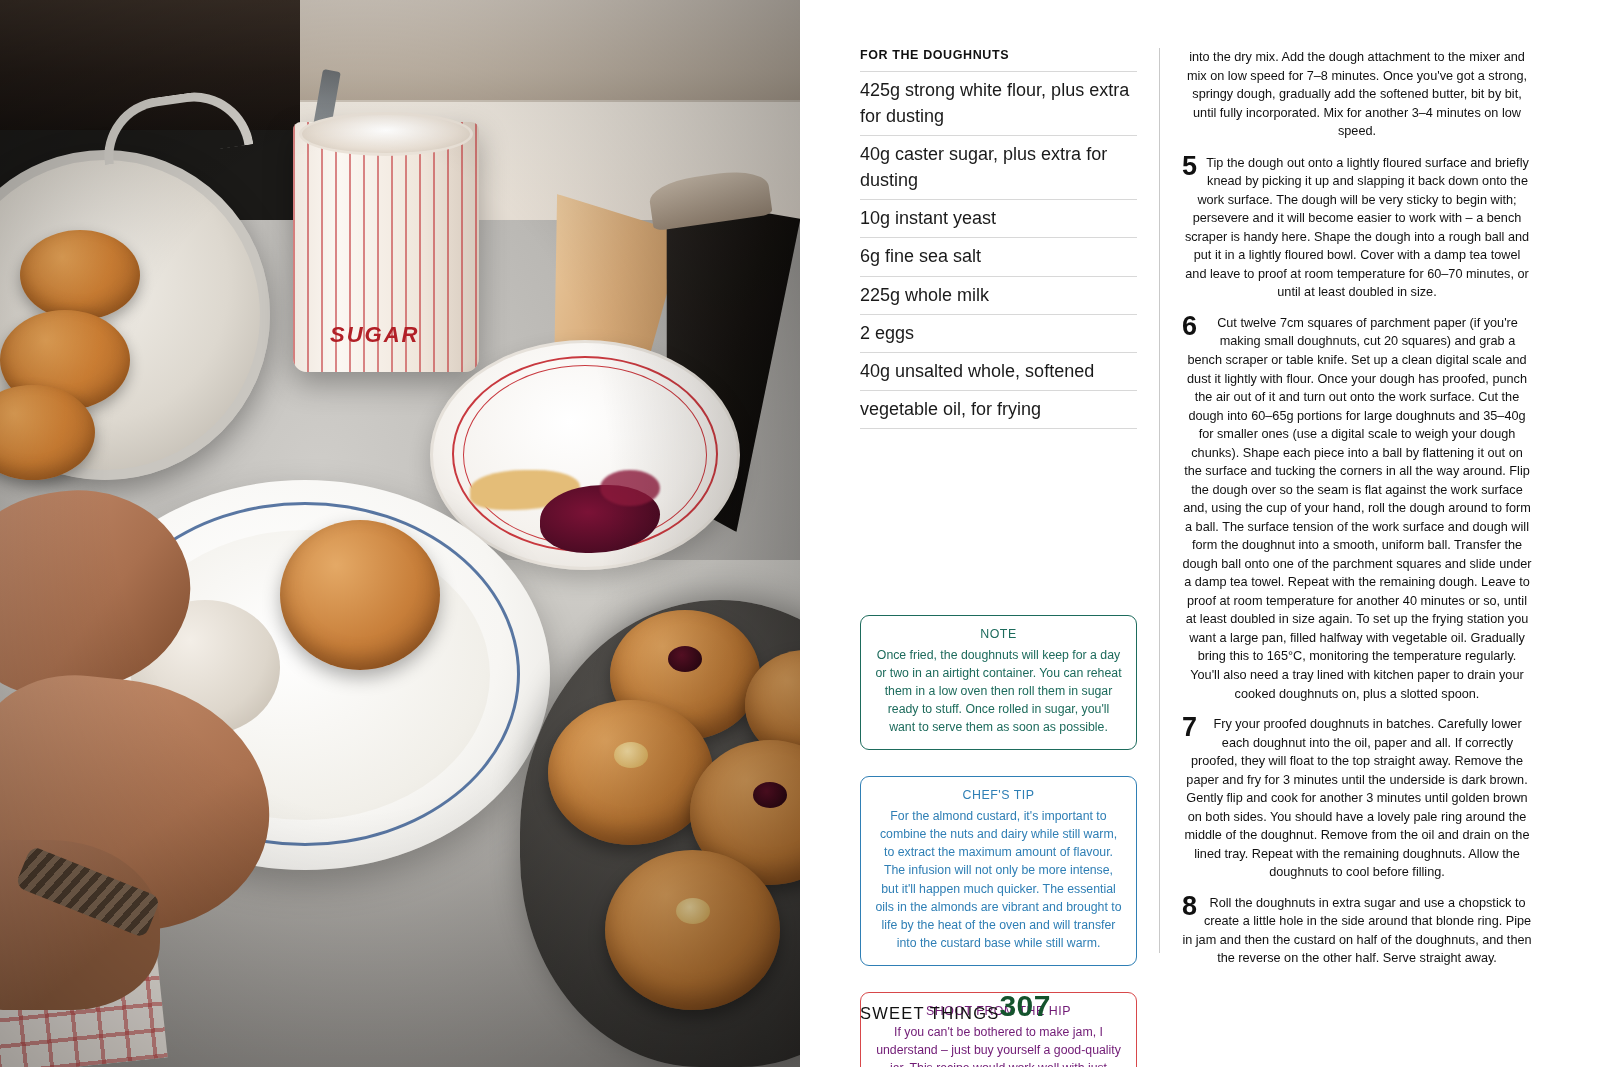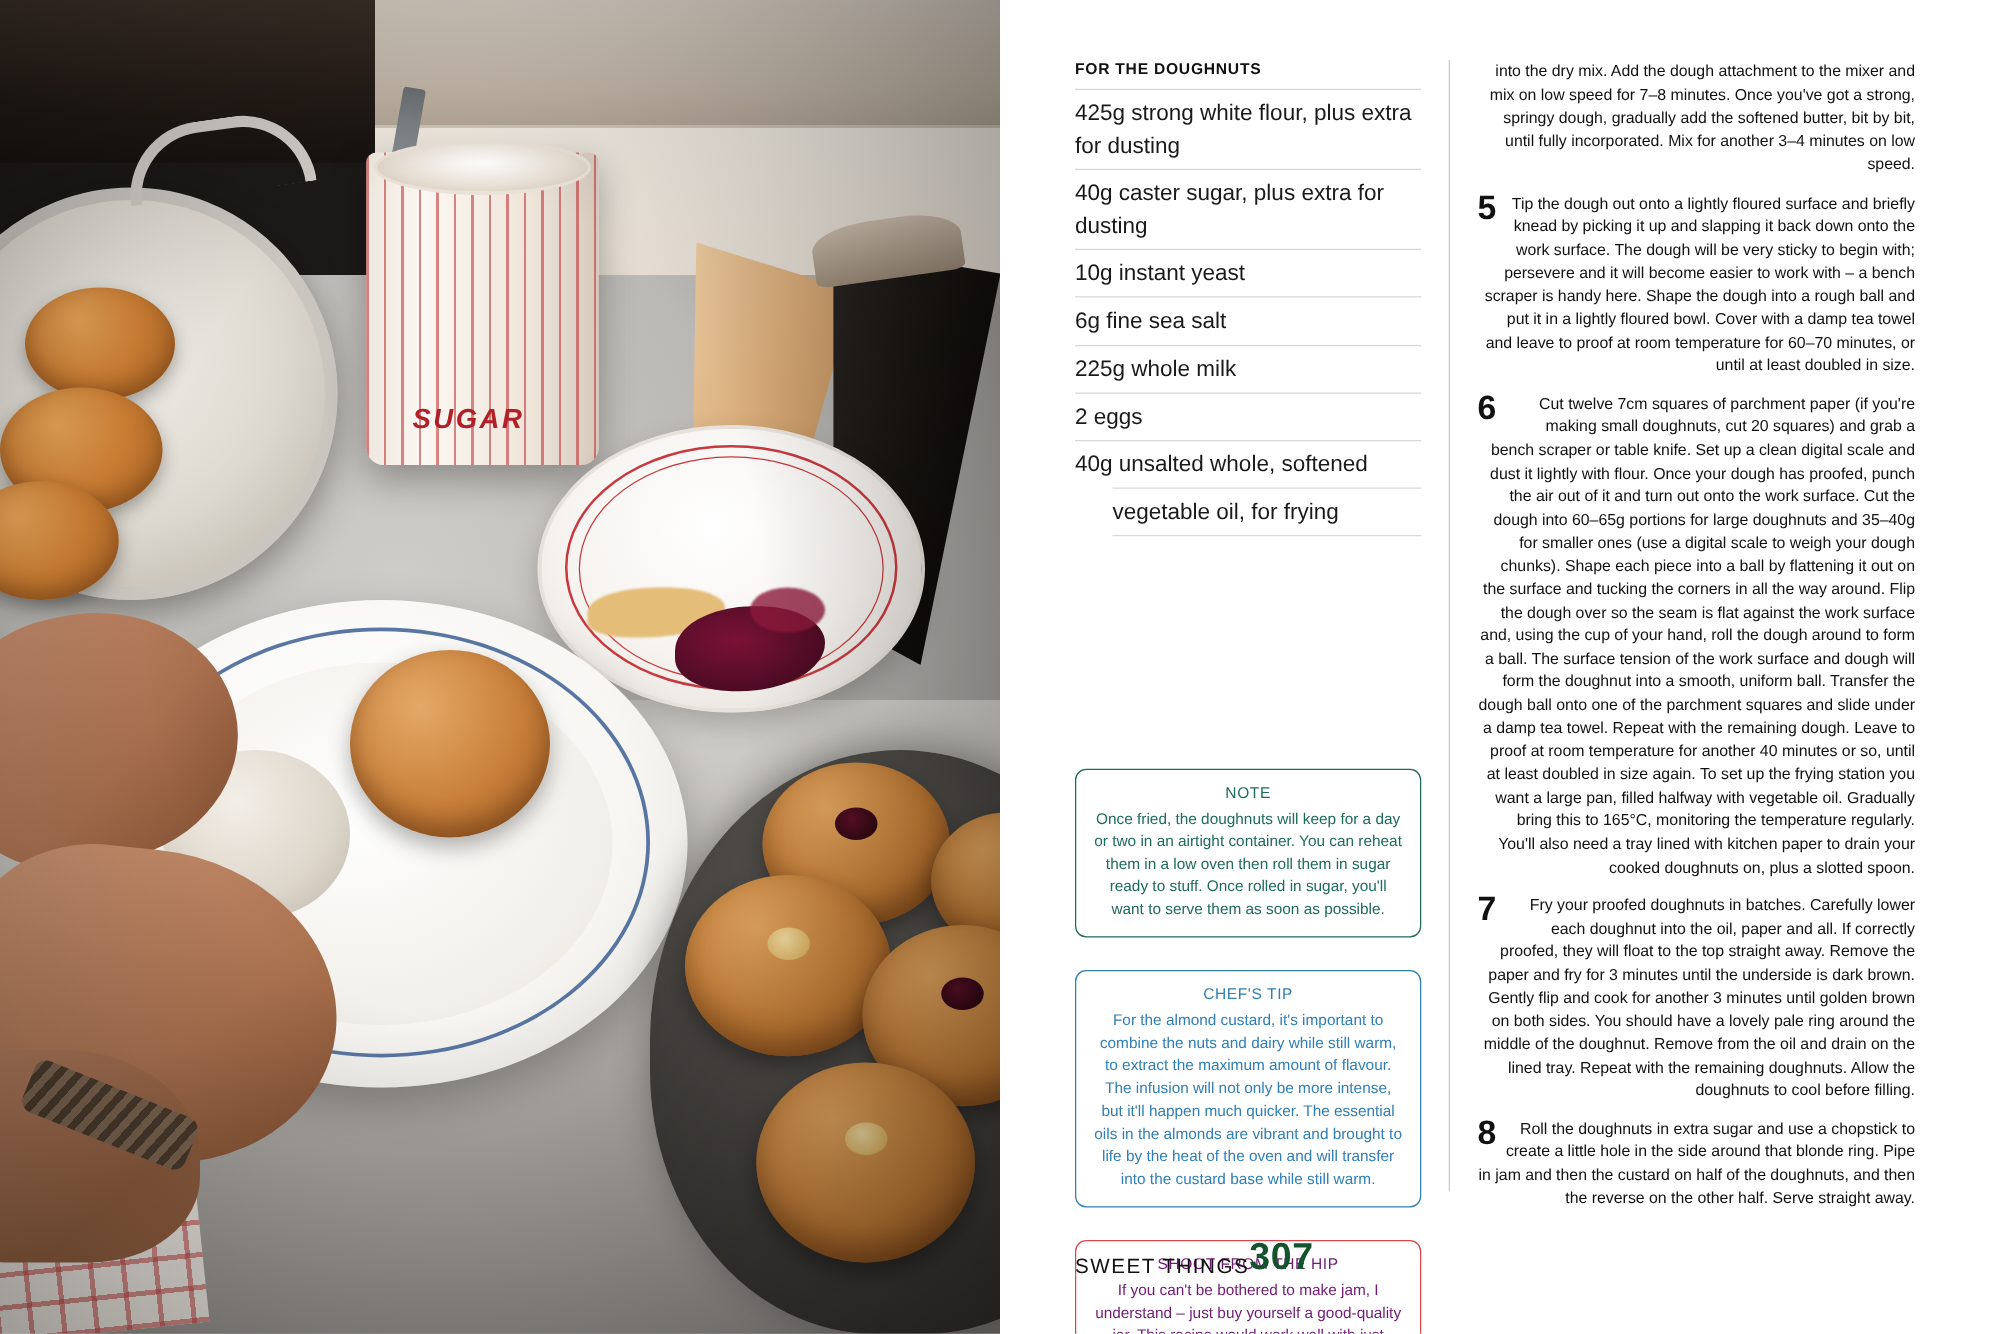--- a/index.html
+++ b/index.html
@@ -267,42 +267,42 @@
   }
   ul.ing { list-style: none; margin: 0; padding: 0; }
   ul.ing li {
     font-size: 18px;
     line-height: 1.45;
     color: #1a1a1a;
     padding: 5px 0 6px 0;
     border-top: 1px solid #d8d8d8;
   }
   ul.ing li:first-child { border-top: 1px solid #d8d8d8; }
-  ul.ing li:last-child { border-bottom: 1px solid #d8d8d8; margin-left: 30px; }
+  ul.ing li:last-child { border-bottom: 1px solid #d8d8d8; }
 
   .box {
     border: 1.6px solid;
     border-radius: 9px;
     padding: 11px 14px 13px;
     text-align: center;
     margin-top: 26px;
   }
   .box .bt {
     font-weight: 400;
     font-size: 12.4px;
     letter-spacing: .5px;
     margin-bottom: 5px;
     text-transform: uppercase;
   }
   .box .bb { font-size: 12.3px; line-height: 1.47; }
   .box.note { border-color: #1d6b5c; color: #1d6b5c; margin-top: 186px; }
   .box.tip { border-color: #2f7fb5; color: #2f7fb5; }
   .box.hip { border-color: #d8484a; color: #701a75; }
 
-  .step { font-size: 12.7px; line-height: 1.46; color: #111; margin: 0 0 12px 0; text-align: right; }
+  .step { font-size: 12.7px; line-height: 1.46; color: #111; margin: 0 0 12px 0; text-align: center; }
   .step .num {
     float: left;
     font-size: 27px;
     font-weight: 700;
     line-height: 0.82;
     margin: 1px 6px 0 0;
     color: #111;
   }
   .first-para { margin-bottom: 13px; }
 

